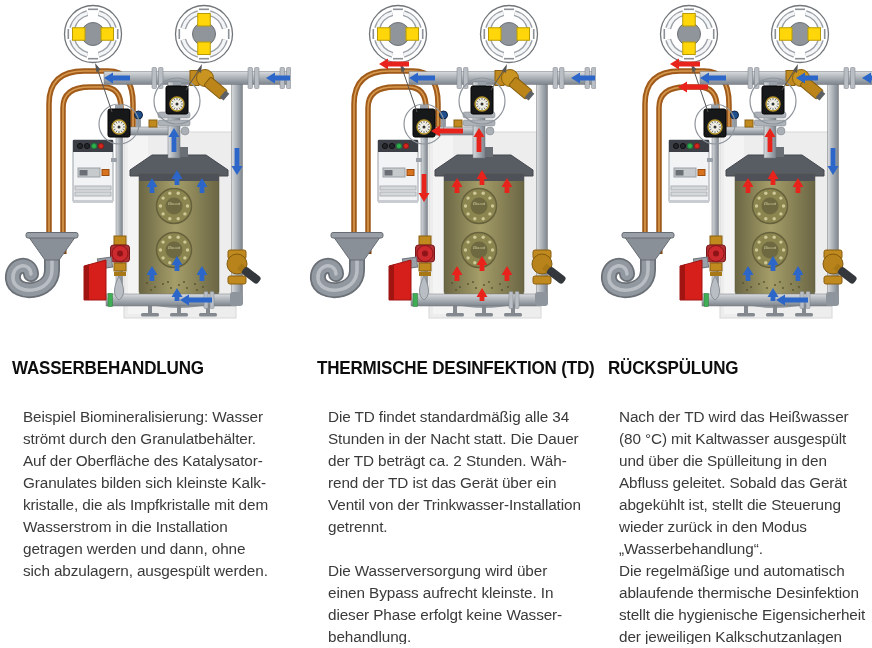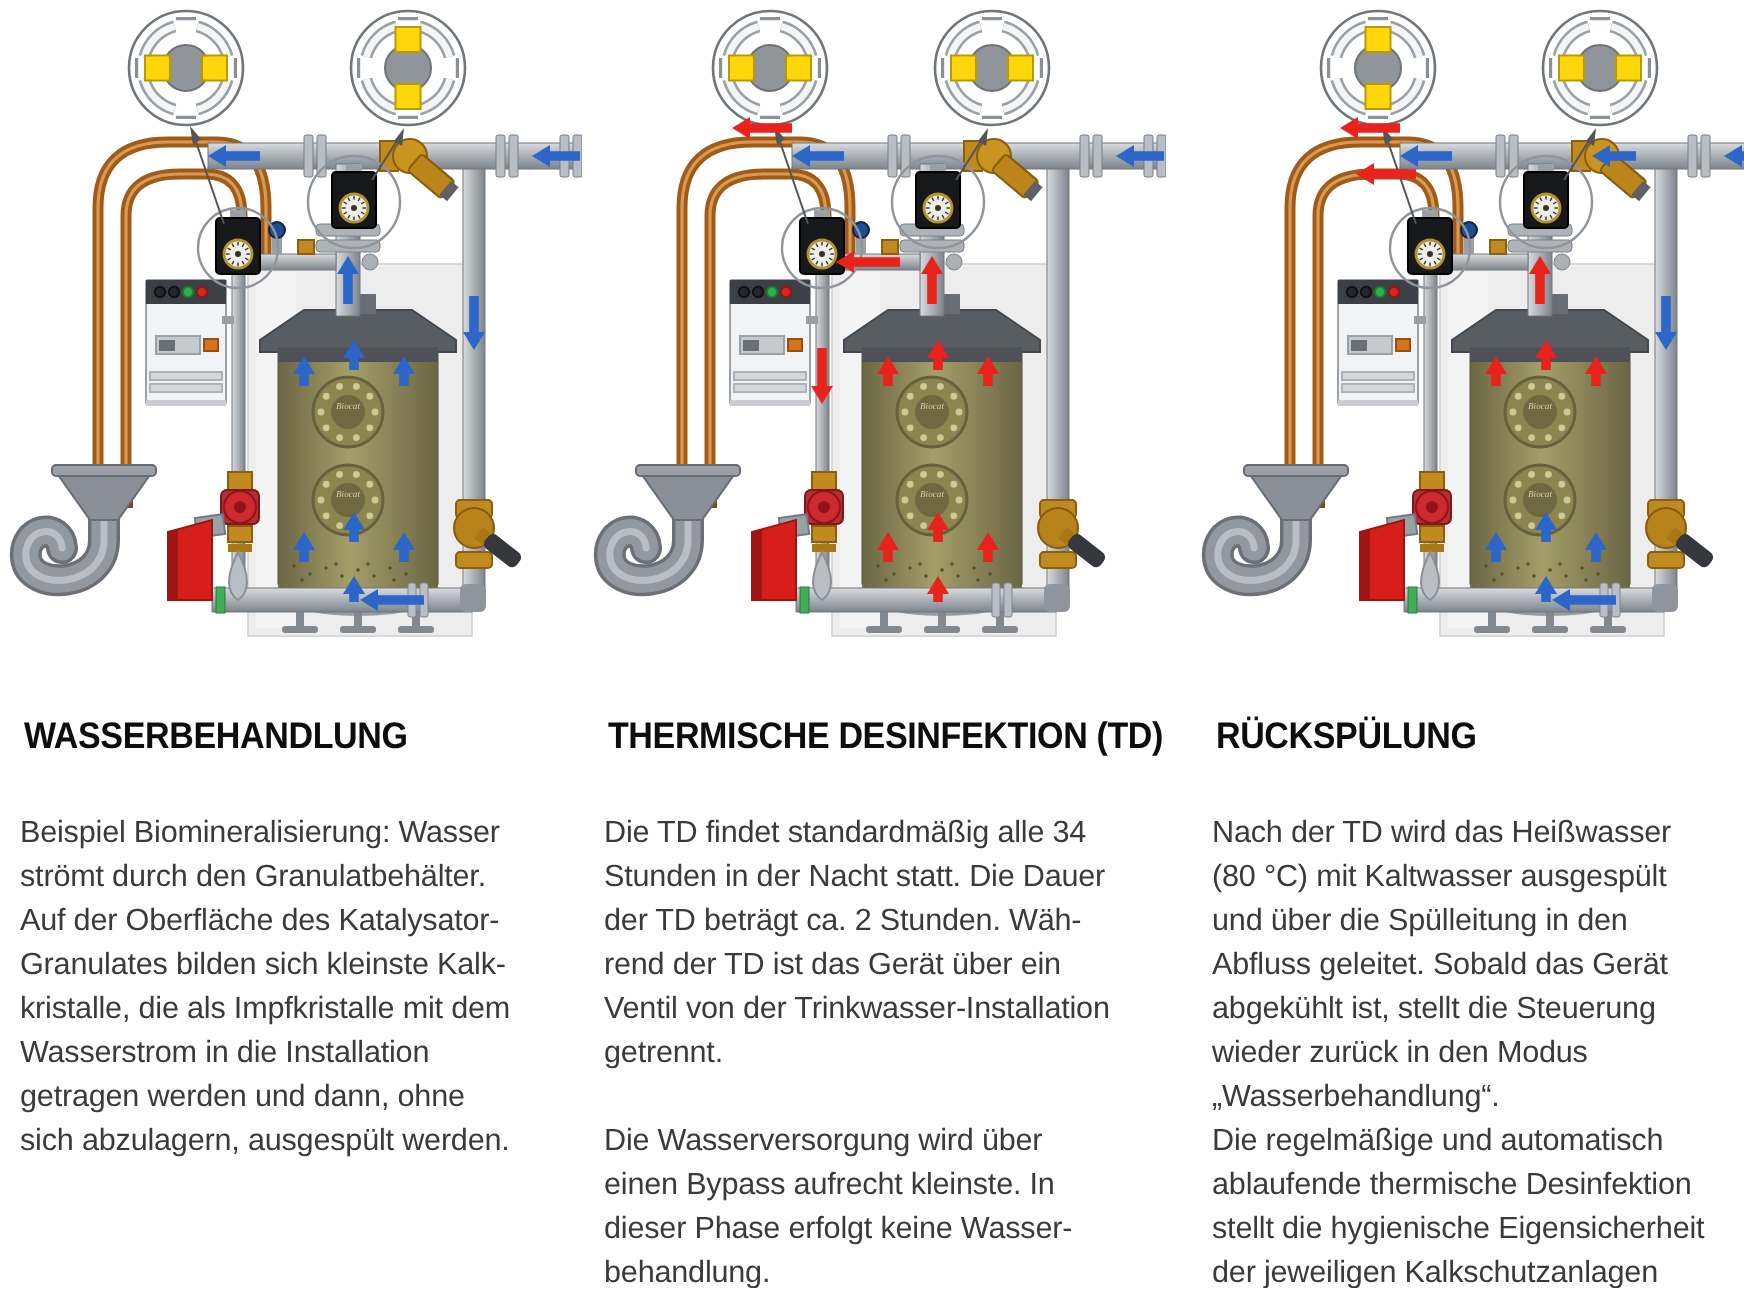--- a/index.html
+++ b/index.html
@@ -1,26 +1,26 @@
 <!DOCTYPE html>
 <html><head>
 <meta charset="utf-8">
 <style>
   html,body{margin:0;padding:0;background:#ffffff;}
   .page{position:relative;width:872px;height:644px;background:#ffffff;overflow:hidden;
         font-family:"Liberation Sans","DejaVu Sans",sans-serif;}
   .panel{position:absolute;top:0;width:291px;height:648px;}
   .panel.p1{left:0;}
-  .panel.p2{left:292px;}
+  .panel.p2{left:305px;}
   .panel.p3{left:596px;}
   .diagram{width:291px;height:352px;}
   .panel h2{margin:5px 0 0 0;padding:0 0 0 13px;font-size:18.5px;font-weight:bold;
             color:#0d0d0d;letter-spacing:-0.2px;transform:scaleX(0.92);transform-origin:left;
             white-space:nowrap;}
-  .panel .body-text{margin:27px 0 0 0;padding:0 6px 0 10px;font-size:15.3px;line-height:22px;
+  .panel .body-text{margin:27px 0 0 0;padding:0 6px 0 23px;font-size:15.3px;line-height:22px;
             color:#3a3a3a;white-space:pre-line;letter-spacing:-0.1px;}
   .panel .body-text + .body-text{margin-top:22px;}
 </style>
 </head>
 <body>
 
 <div class="page">
 
   <section class="panel p1">
     <div class="diagram"><svg width="291" height="352" viewBox="0 0 291 352" xmlns="http://www.w3.org/2000/svg">

